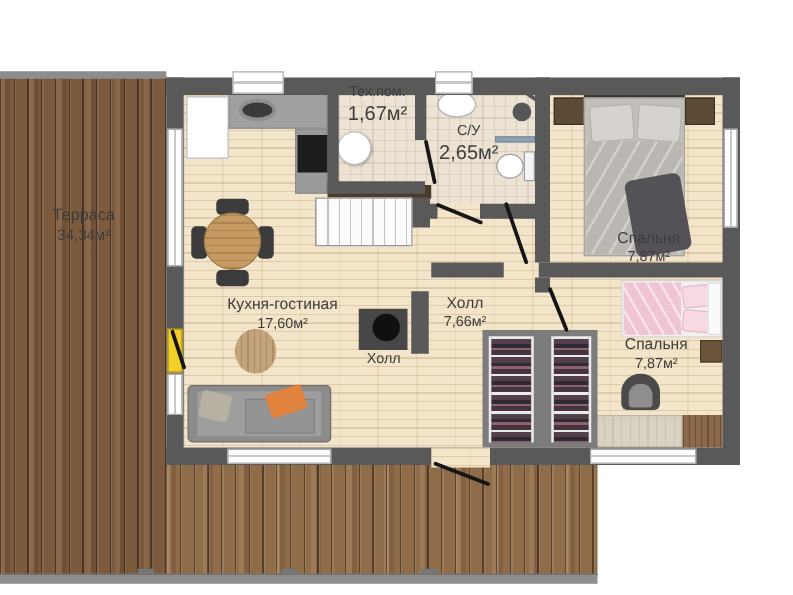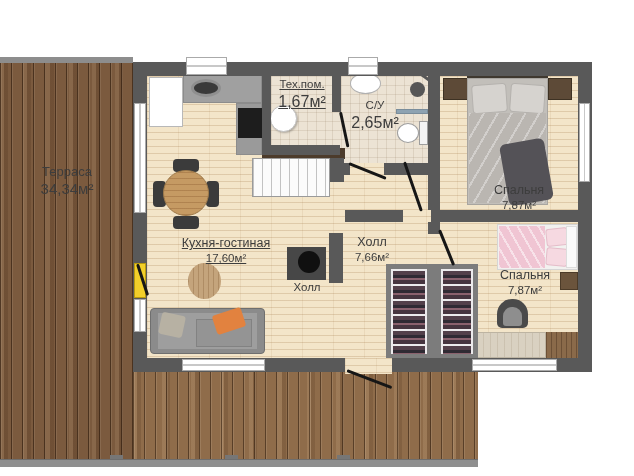--- a/index.html
+++ b/index.html
@@ -50,21 +50,21 @@
       #ecebec 0 2px, #53404a 2px 6px, #2f2a33 6px 9px, #8a616d 9px 11px, #46353f 11px 15px);
   }
   .room-label{
     position:absolute;transform:translateX(-50%);text-align:center;
     color:#3d3d3d;font-size:12.5px;line-height:1.2;white-space:nowrap;z-index:40;
   }
   .room-label .area{font-size:11.5px;}
   .room-label.small{font-size:11.5px;}
   .room-label.small .area{font-size:16px;}
   .room-label.big{font-size:13px;}
-  .room-label.big .area{font-size:15px;}
+  .room-label.big .area{font-size:12px;}
 </style>
 </head>
 <body>
 
 <div class="canvas">
 
   <div class="abs deck-dark" style="left:0;top:60px;width:133px;height:400px;"></div>
   <div class="abs deck-light" style="left:133px;top:372px;width:345px;height:88px;"></div>
   <div class="abs" style="left:0;top:57px;width:133px;height:6px;background:#8d8d8d;"></div>
   <div class="abs" style="left:110px;top:455px;width:13px;height:11px;background:#767676;"></div>
@@ -165,29 +165,29 @@
   <div class="abs door-line" style="left:339px;top:112px;width:3px;height:36px;transform:rotate(-12deg);transform-origin:top center;"></div>
   <div class="abs door-line" style="left:349px;top:162px;width:40px;height:3px;transform:rotate(22deg);transform-origin:left center;"></div>
   <div class="abs door-line" style="left:403px;top:162px;width:3px;height:52px;transform:rotate(-19deg);transform-origin:top center;"></div>
   <div class="abs door-line" style="left:438px;top:230px;width:3px;height:38px;transform:rotate(-22deg);transform-origin:top center;"></div>
   <div class="abs door-line" style="left:347px;top:369px;width:48px;height:3px;transform:rotate(21deg);transform-origin:left center;"></div>
 
   <div class="room-label big" style="left:67px;top:164px;">
     <span>Терраса</span><br>
     <span class="area">34,34м²</span>
   </div>
-  <div class="room-label" style="left:226px;top:236px;text-decoration:underline;">
+  <div class="room-label" style="left:226px;top:236px;">
     <span>Кухня-гостиная</span><br>
     <span class="area">17,60м²</span>
   </div>
   <div class="room-label" style="left:372px;top:235px;">
     <span>Холл</span><br>
     <span class="area">7,66м²</span>
   </div>
-  <div class="room-label small" style="left:302px;top:78px;text-decoration:underline;">
+  <div class="room-label small" style="left:302px;top:68px;">
     <span>Тех.пом.</span><br>
     <span class="area">1,67м²</span>
   </div>
   <div class="room-label small" style="left:375px;top:99px;">
     <span>С/У</span><br>
     <span class="area">2,65м²</span>
   </div>
   <div class="room-label" style="left:519px;top:183px;">
     <span>Спальня</span><br>
     <span class="area">7,87м²</span>

